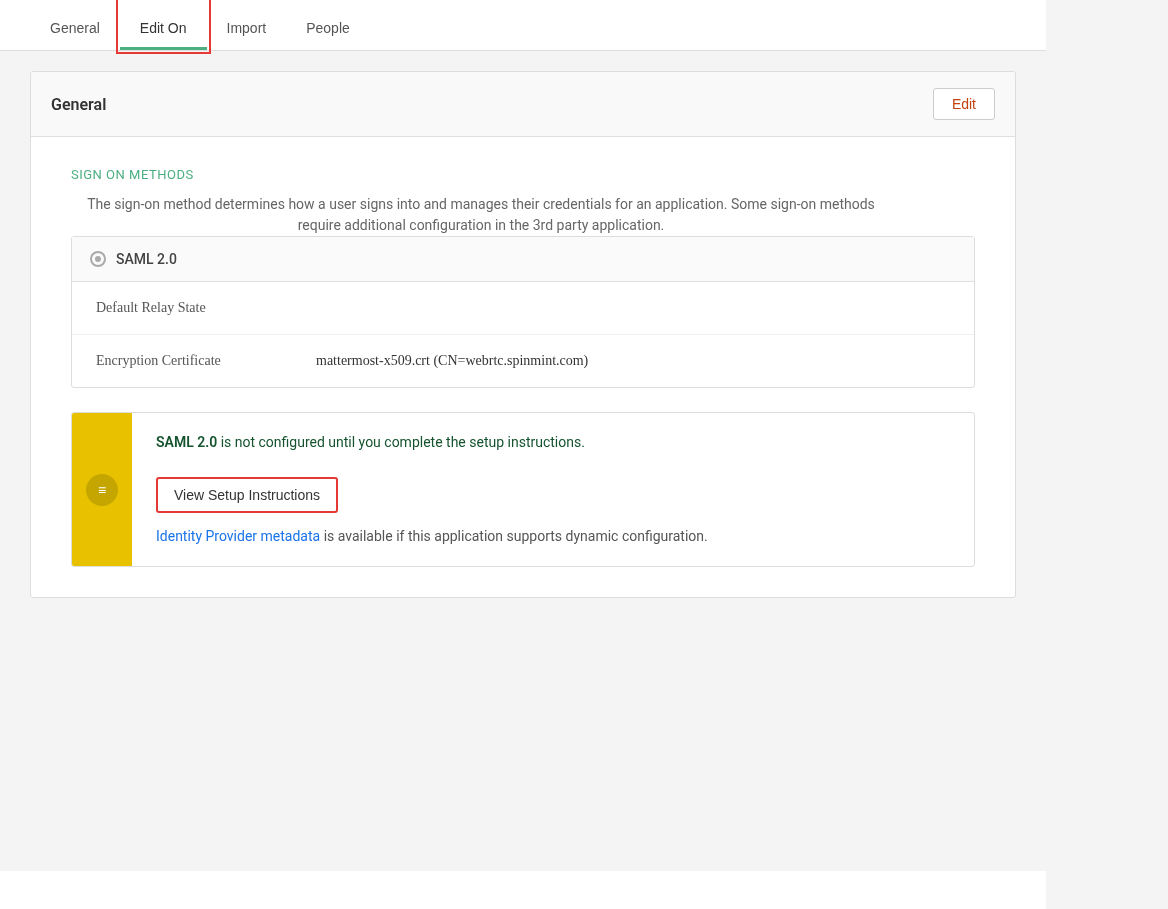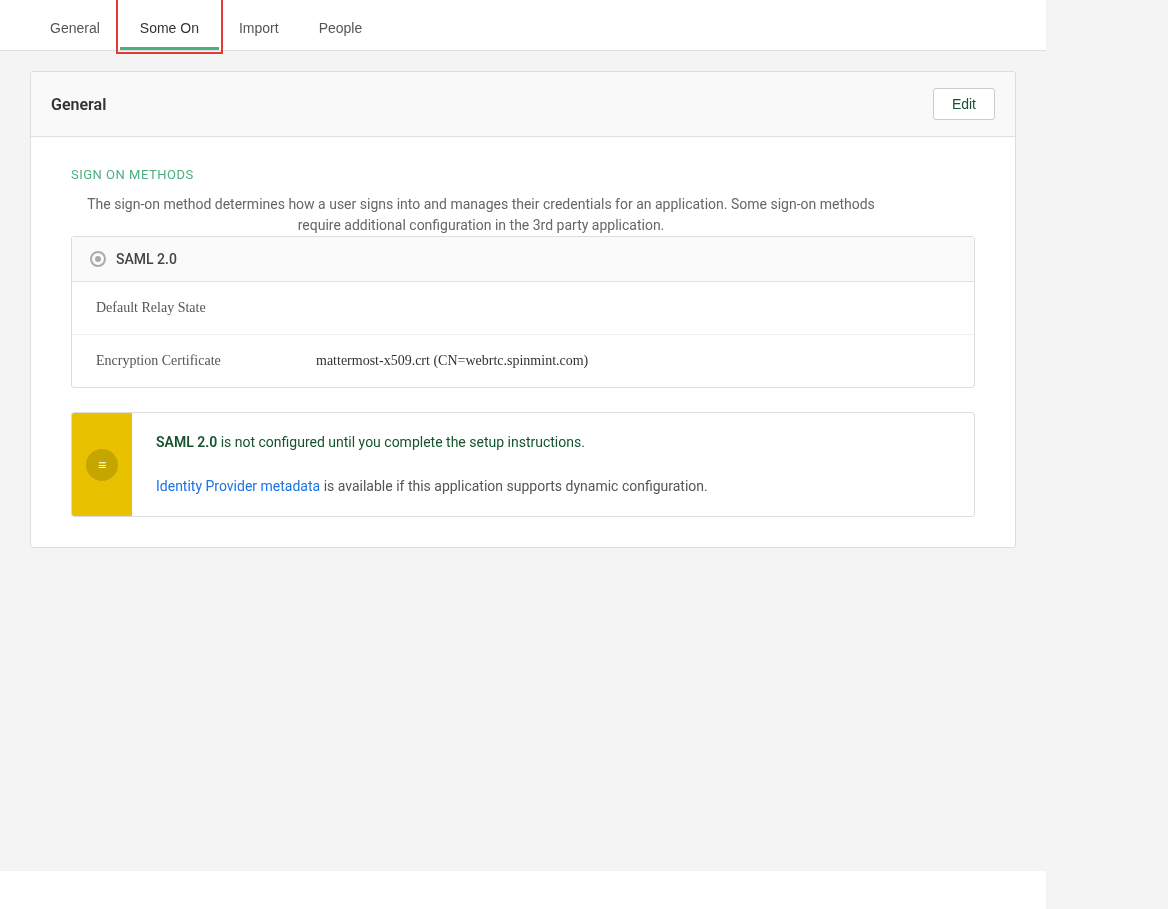--- a/index.html
+++ b/index.html
@@ -74,21 +74,21 @@
       font-weight: 600;
       color: #333;
     }
     .edit-button {
       padding: 7px 18px;
       border: 1px solid #ccc;
       background: #fff;
       border-radius: 3px;
       cursor: pointer;
       font-size: 14px;
-      color: #14532d;
+      color: #c2410c;
     }
     
     .settings-body {
       padding: 30px 40px;
     }
     .section-heading {
       font-size: 13px;
       font-weight: 400;
       color: #4caf82;
       letter-spacing: 0.5px;
@@ -220,21 +220,21 @@
       cursor: pointer;
     }
   </style>
 </head>
 <body>
 
 <div class="page-wrapper">
 
   <div class="tabs-bar">
     <button class="tab-item">General</button>
-    <button class="tab-item active">Some On</button>
+    <button class="tab-item active">Edit On</button>
     <button class="tab-item">Import</button>
     <button class="tab-item">People</button>
   </div>
 
   <div class="content-area">
     <div class="settings-card">
 
       <div class="settings-header">
         <span class="settings-title">General</span>
         <button class="edit-button">Edit</button>
@@ -268,20 +268,21 @@
         <div class="warning-banner">
           <div class="warning-sidebar">
             <div class="warning-icon">
               <span>≡</span>
             </div>
           </div>
           <div class="warning-content">
             <p class="warning-text">
               <strong>SAML 2.0</strong><span> is not configured until you complete the setup instructions.</span>
             </p>
+            <button class="view-setup-btn">View Setup Instructions</button>
             <p class="metadata-text">
               <a class="metadata-link">Identity Provider metadata</a><span> is available if this application supports dynamic configuration.</span>
             </p>
           </div>
         </div>
 
       </div>
     </div>
   </div>
 </div>

